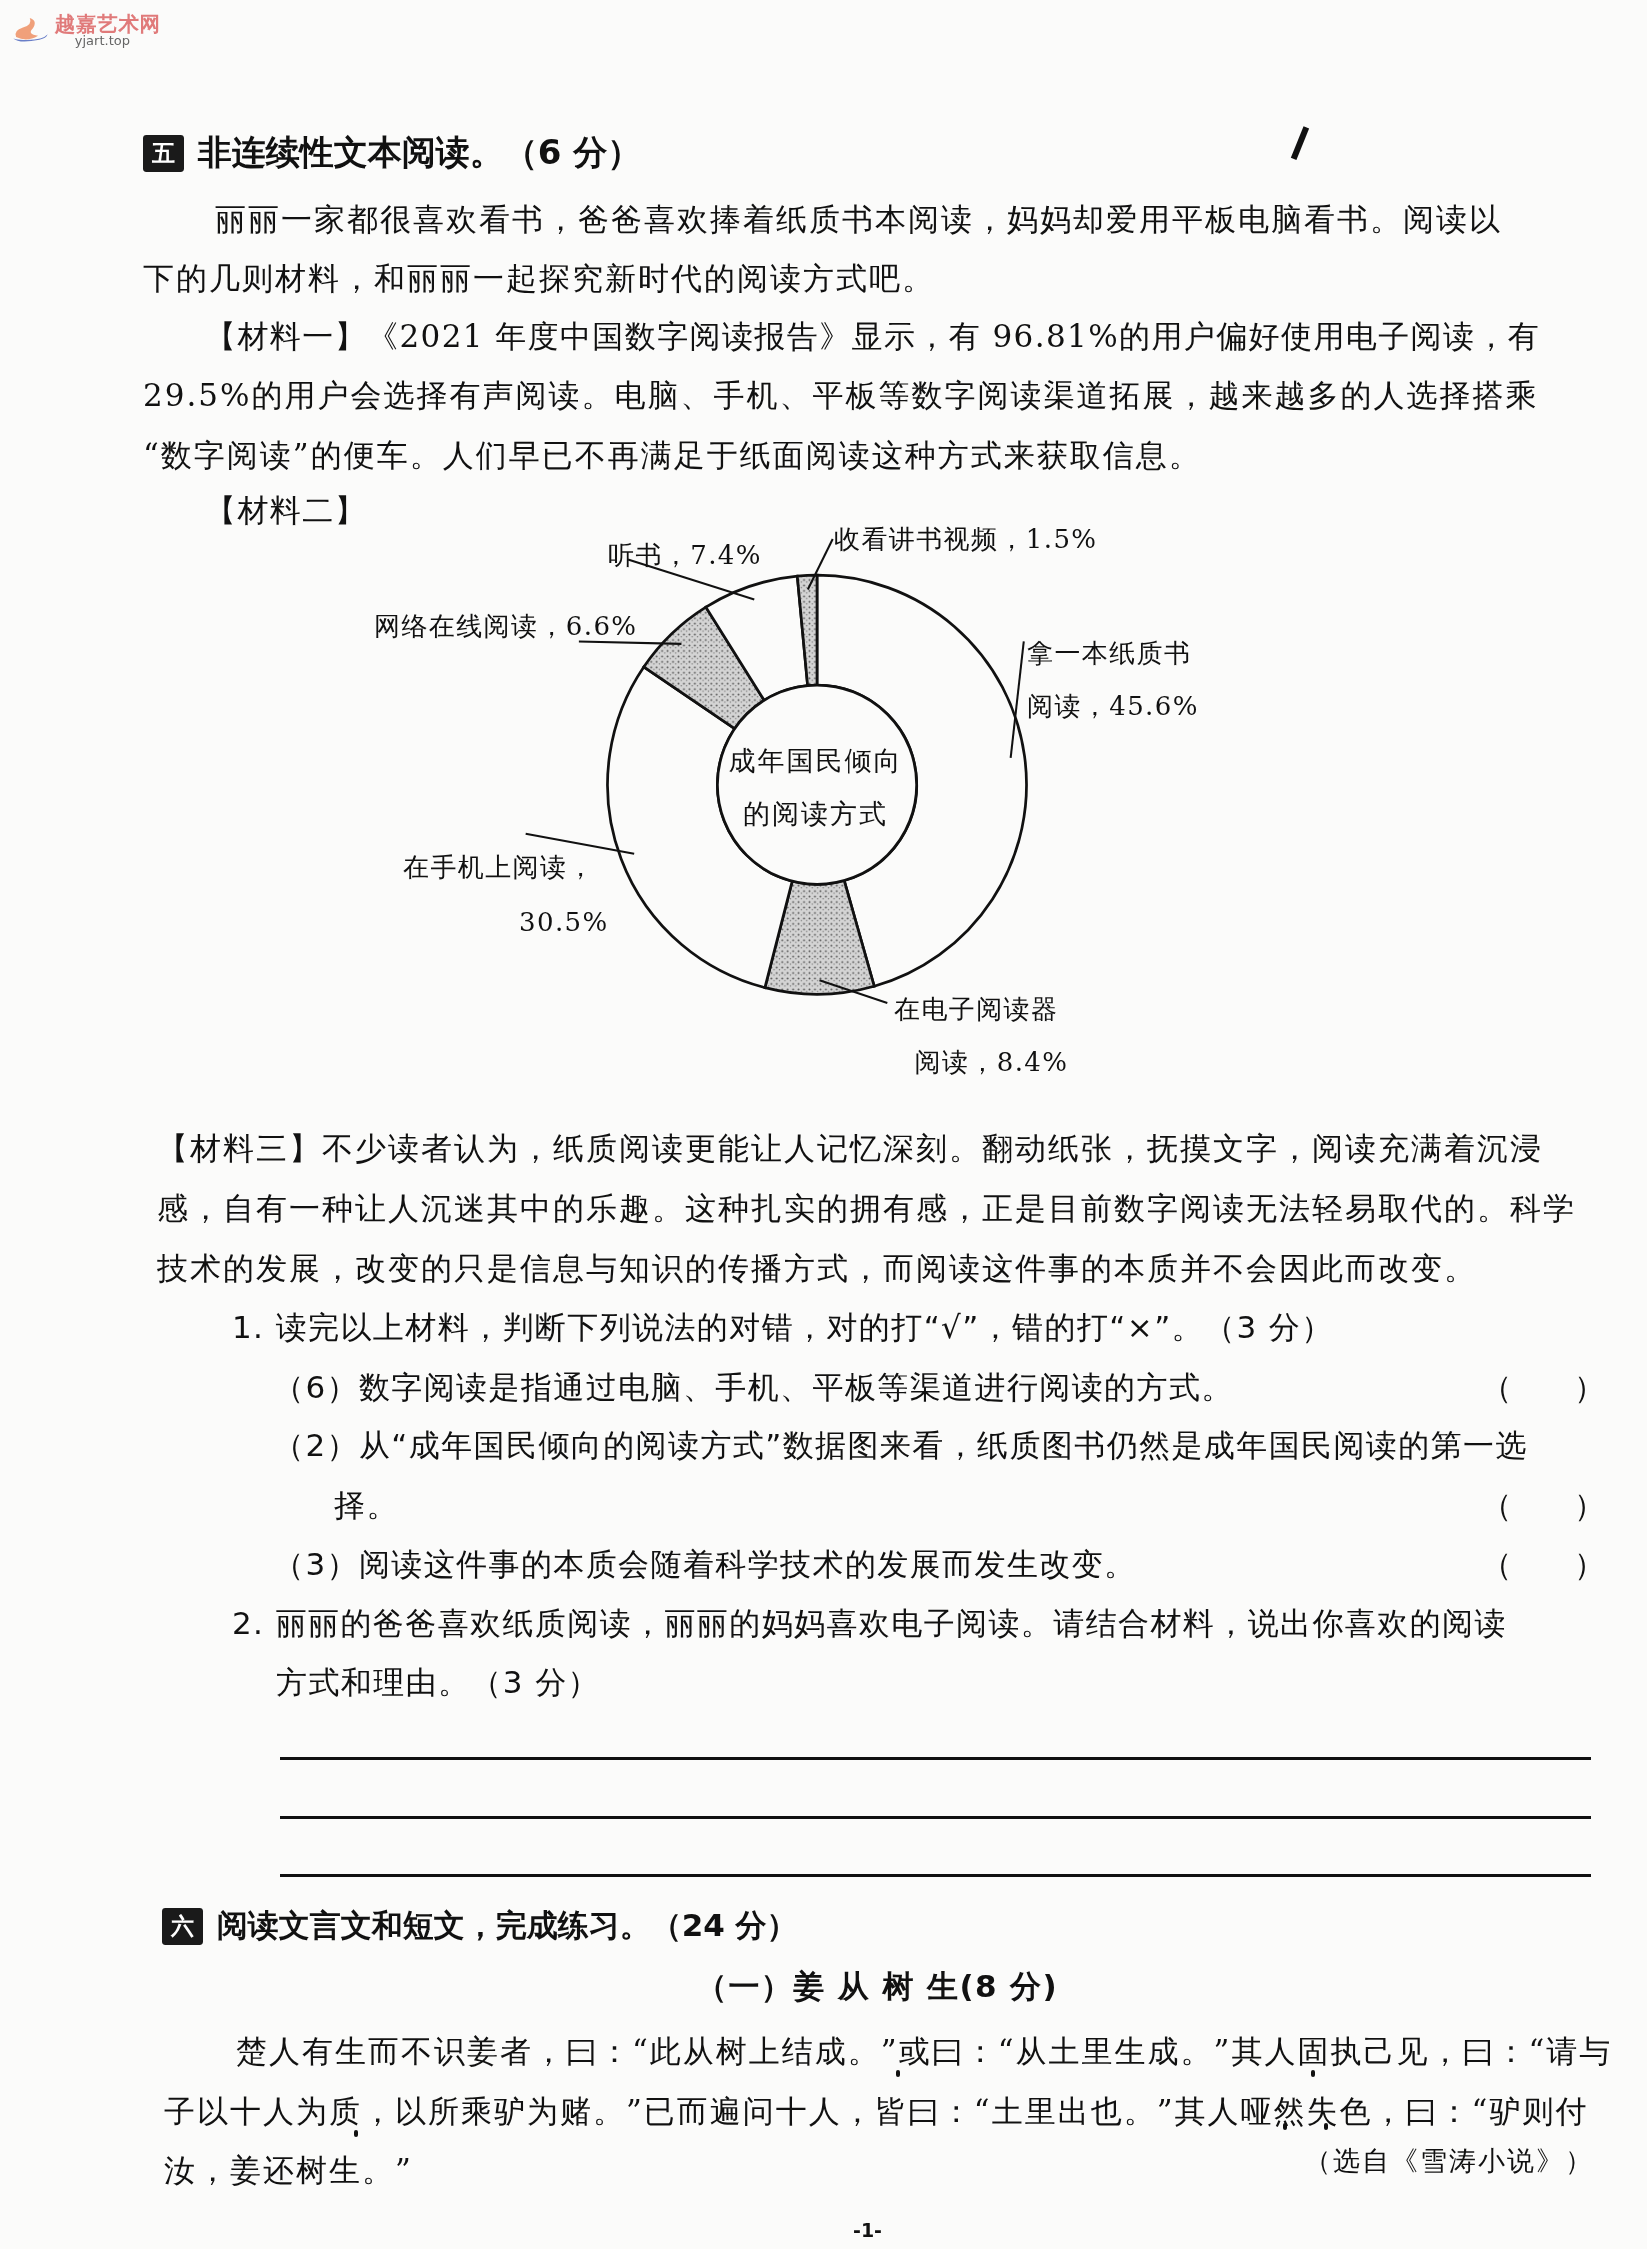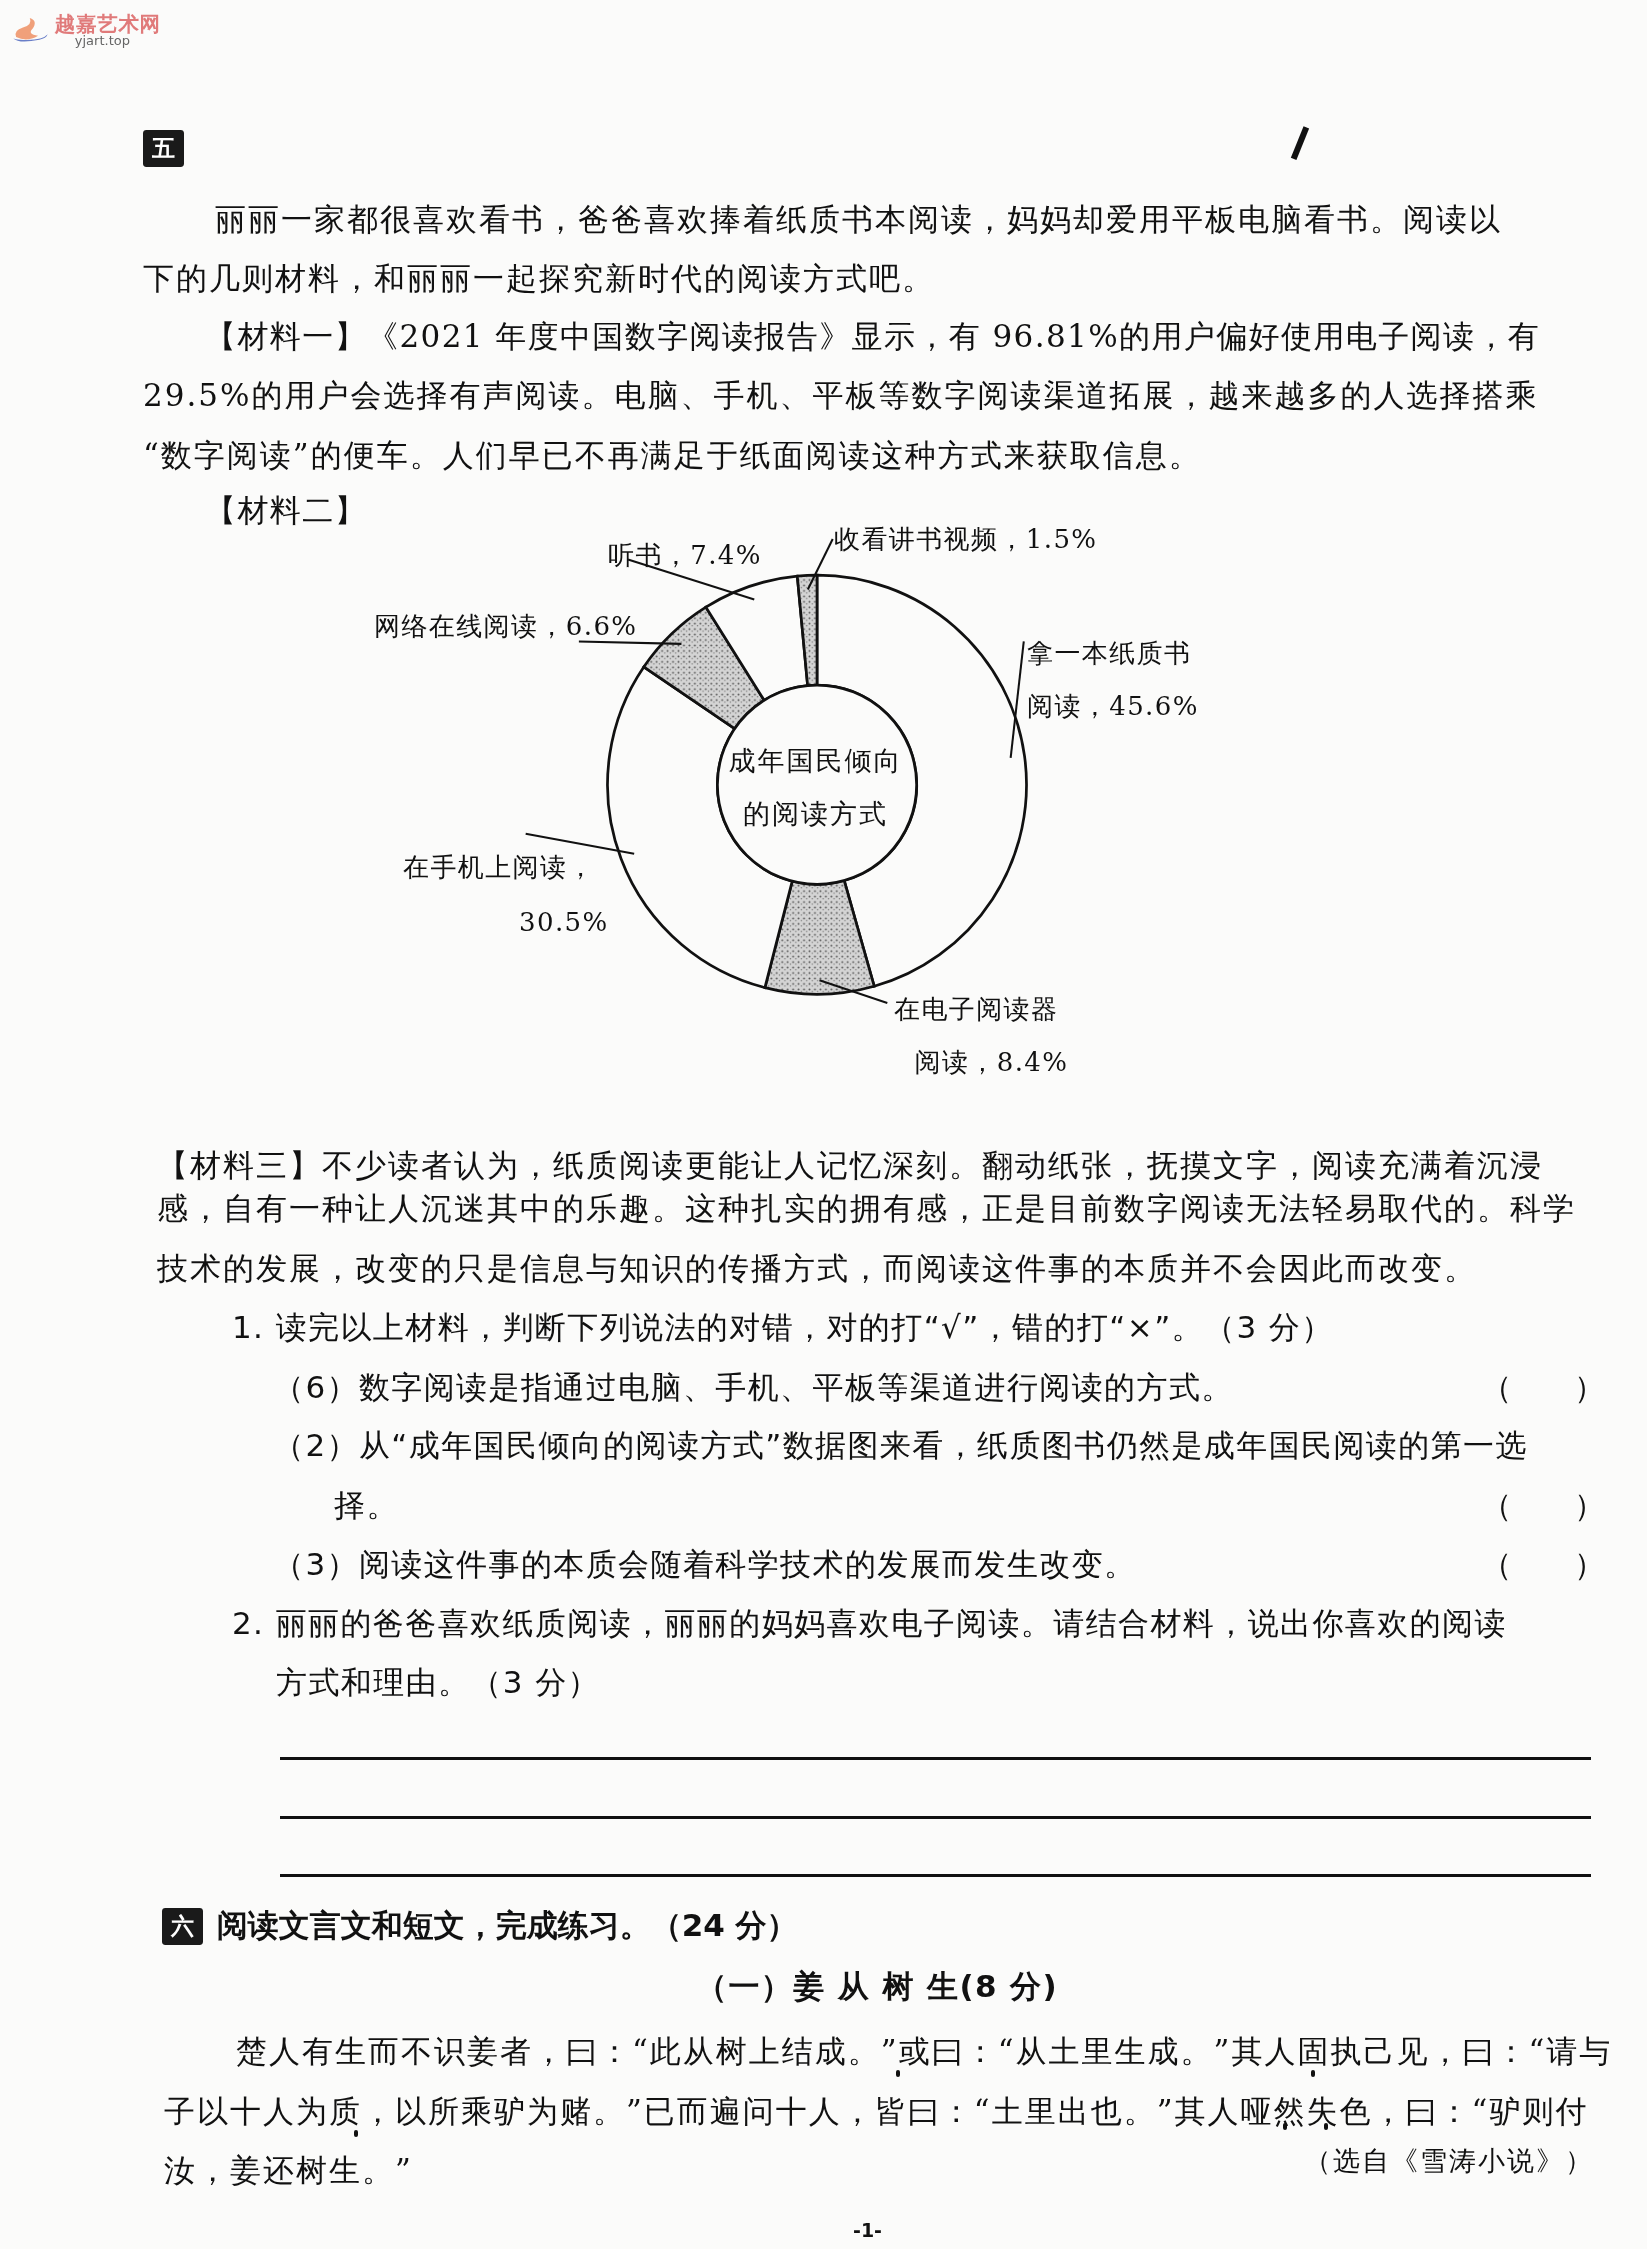--- a/index.html
+++ b/index.html
@@ -34,20 +34,21 @@
   <svg class="logo-mark" viewBox="0 0 54 48">
     <path d="M6 38 Q2 28 16 24 Q30 20 26 10 Q38 14 30 26 Q22 34 38 36 Q22 46 6 38Z" fill="#f0a07a"></path>
     <path d="M2 40 Q10 48 40 42 Q50 40 52 34 Q44 44 12 42 Q4 41 2 40Z" fill="#6a7fc8"></path>
   </svg>
   <span class="logo-cn">越嘉艺术网</span>
   <span class="logo-en">yjart.top</span>
 </div>
 
 <div class="abs sec-head" style="left:143px; top:130px;">
   <span class="sec-badge">五</span>
+  <span>非连续性文本阅读。（6 分）</span>
 </div>
 
 <div class="abs stray" style="left:1297px; top:126px; width:5.5px; height:34px; transform:rotate(22deg);"></div>
 
 <div class="abs sans-line" style="left:215px; top:199px; letter-spacing:2px;">丽丽一家都很喜欢看书，爸爸喜欢捧着纸质书本阅读，妈妈却爱用平板电脑看书。阅读以</div>
 <div class="abs sans-line" style="left:143px; top:258px; letter-spacing:2px;">下的几则材料，和丽丽一起探究新时代的阅读方式吧。</div>
 
 <div class="abs body-line" style="left:205px; top:306px; letter-spacing:1.4px;">【材料一】《2021 年度中国数字阅读报告》显示，有 96.81%的用户偏好使用电子阅读，有</div>
 <div class="abs body-line" style="left:143px; top:365px; letter-spacing:2px;">29.5%的用户会选择有声阅读。电脑、手机、平板等数字阅读渠道拓展，越来越多的人选择搭乘</div>
 <div class="abs body-line" style="left:143px; top:425px; letter-spacing:2px;">“数字阅读”的便车。人们早已不再满足于纸面阅读这种方式来获取信息。</div>
@@ -95,21 +96,21 @@
   <div style="padding-left:20.5px;">阅读，8.4%</div>
 </div>
 <div class="abs chart-label" style="left:403px; top:840px; line-height:55px;">
   <div>在手机上阅读，</div>
   <div style="padding-left:116px;">30.5%</div>
 </div>
 <div class="abs chart-label" style="left:374px; top:609px;">网络在线阅读，6.6%</div>
 <div class="abs chart-label" style="left:608px; top:538px;">听书，7.4%</div>
 <div class="abs chart-label" style="left:834px; top:522px;">收看讲书视频，1.5%</div>
 
-<div class="abs sans-line" style="left:157px; top:1128px; letter-spacing:2px;margin-top:17px;">【材料三】不少读者认为，纸质阅读更能让人记忆深刻。翻动纸张，抚摸文字，阅读充满着沉浸</div>
+<div class="abs sans-line" style="left:157px; top:1128px; letter-spacing:2px;">【材料三】不少读者认为，纸质阅读更能让人记忆深刻。翻动纸张，抚摸文字，阅读充满着沉浸</div>
 <div class="abs sans-line" style="left:157px; top:1188px; letter-spacing:2px;">感，自有一种让人沉迷其中的乐趣。这种扎实的拥有感，正是目前数字阅读无法轻易取代的。科学</div>
 <div class="abs sans-line" style="left:157px; top:1248px; letter-spacing:2px;">技术的发展，改变的只是信息与知识的传播方式，而阅读这件事的本质并不会因此而改变。</div>
 
 <div class="abs sans-line" style="left:232px; top:1307px;">1. 读完以上材料，判断下列说法的对错，对的打“√”，错的打“×”。（3 分）</div>
 <div class="abs sans-line" style="left:273px; top:1367px;">（6）数字阅读是指通过电脑、手机、平板等渠道进行阅读的方式。</div>
 <div class="abs paren" style="left:1481px; top:1367px;">（　　）</div>
 <div class="abs sans-line" style="left:273px; top:1425px;">（2）从“成年国民倾向的阅读方式”数据图来看，纸质图书仍然是成年国民阅读的第一选</div>
 <div class="abs sans-line" style="left:334px; top:1485px;">择。</div>
 <div class="abs paren" style="left:1481px; top:1485px;">（　　）</div>
 <div class="abs sans-line" style="left:273px; top:1544px;">（3）阅读这件事的本质会随着科学技术的发展而发生改变。</div>

